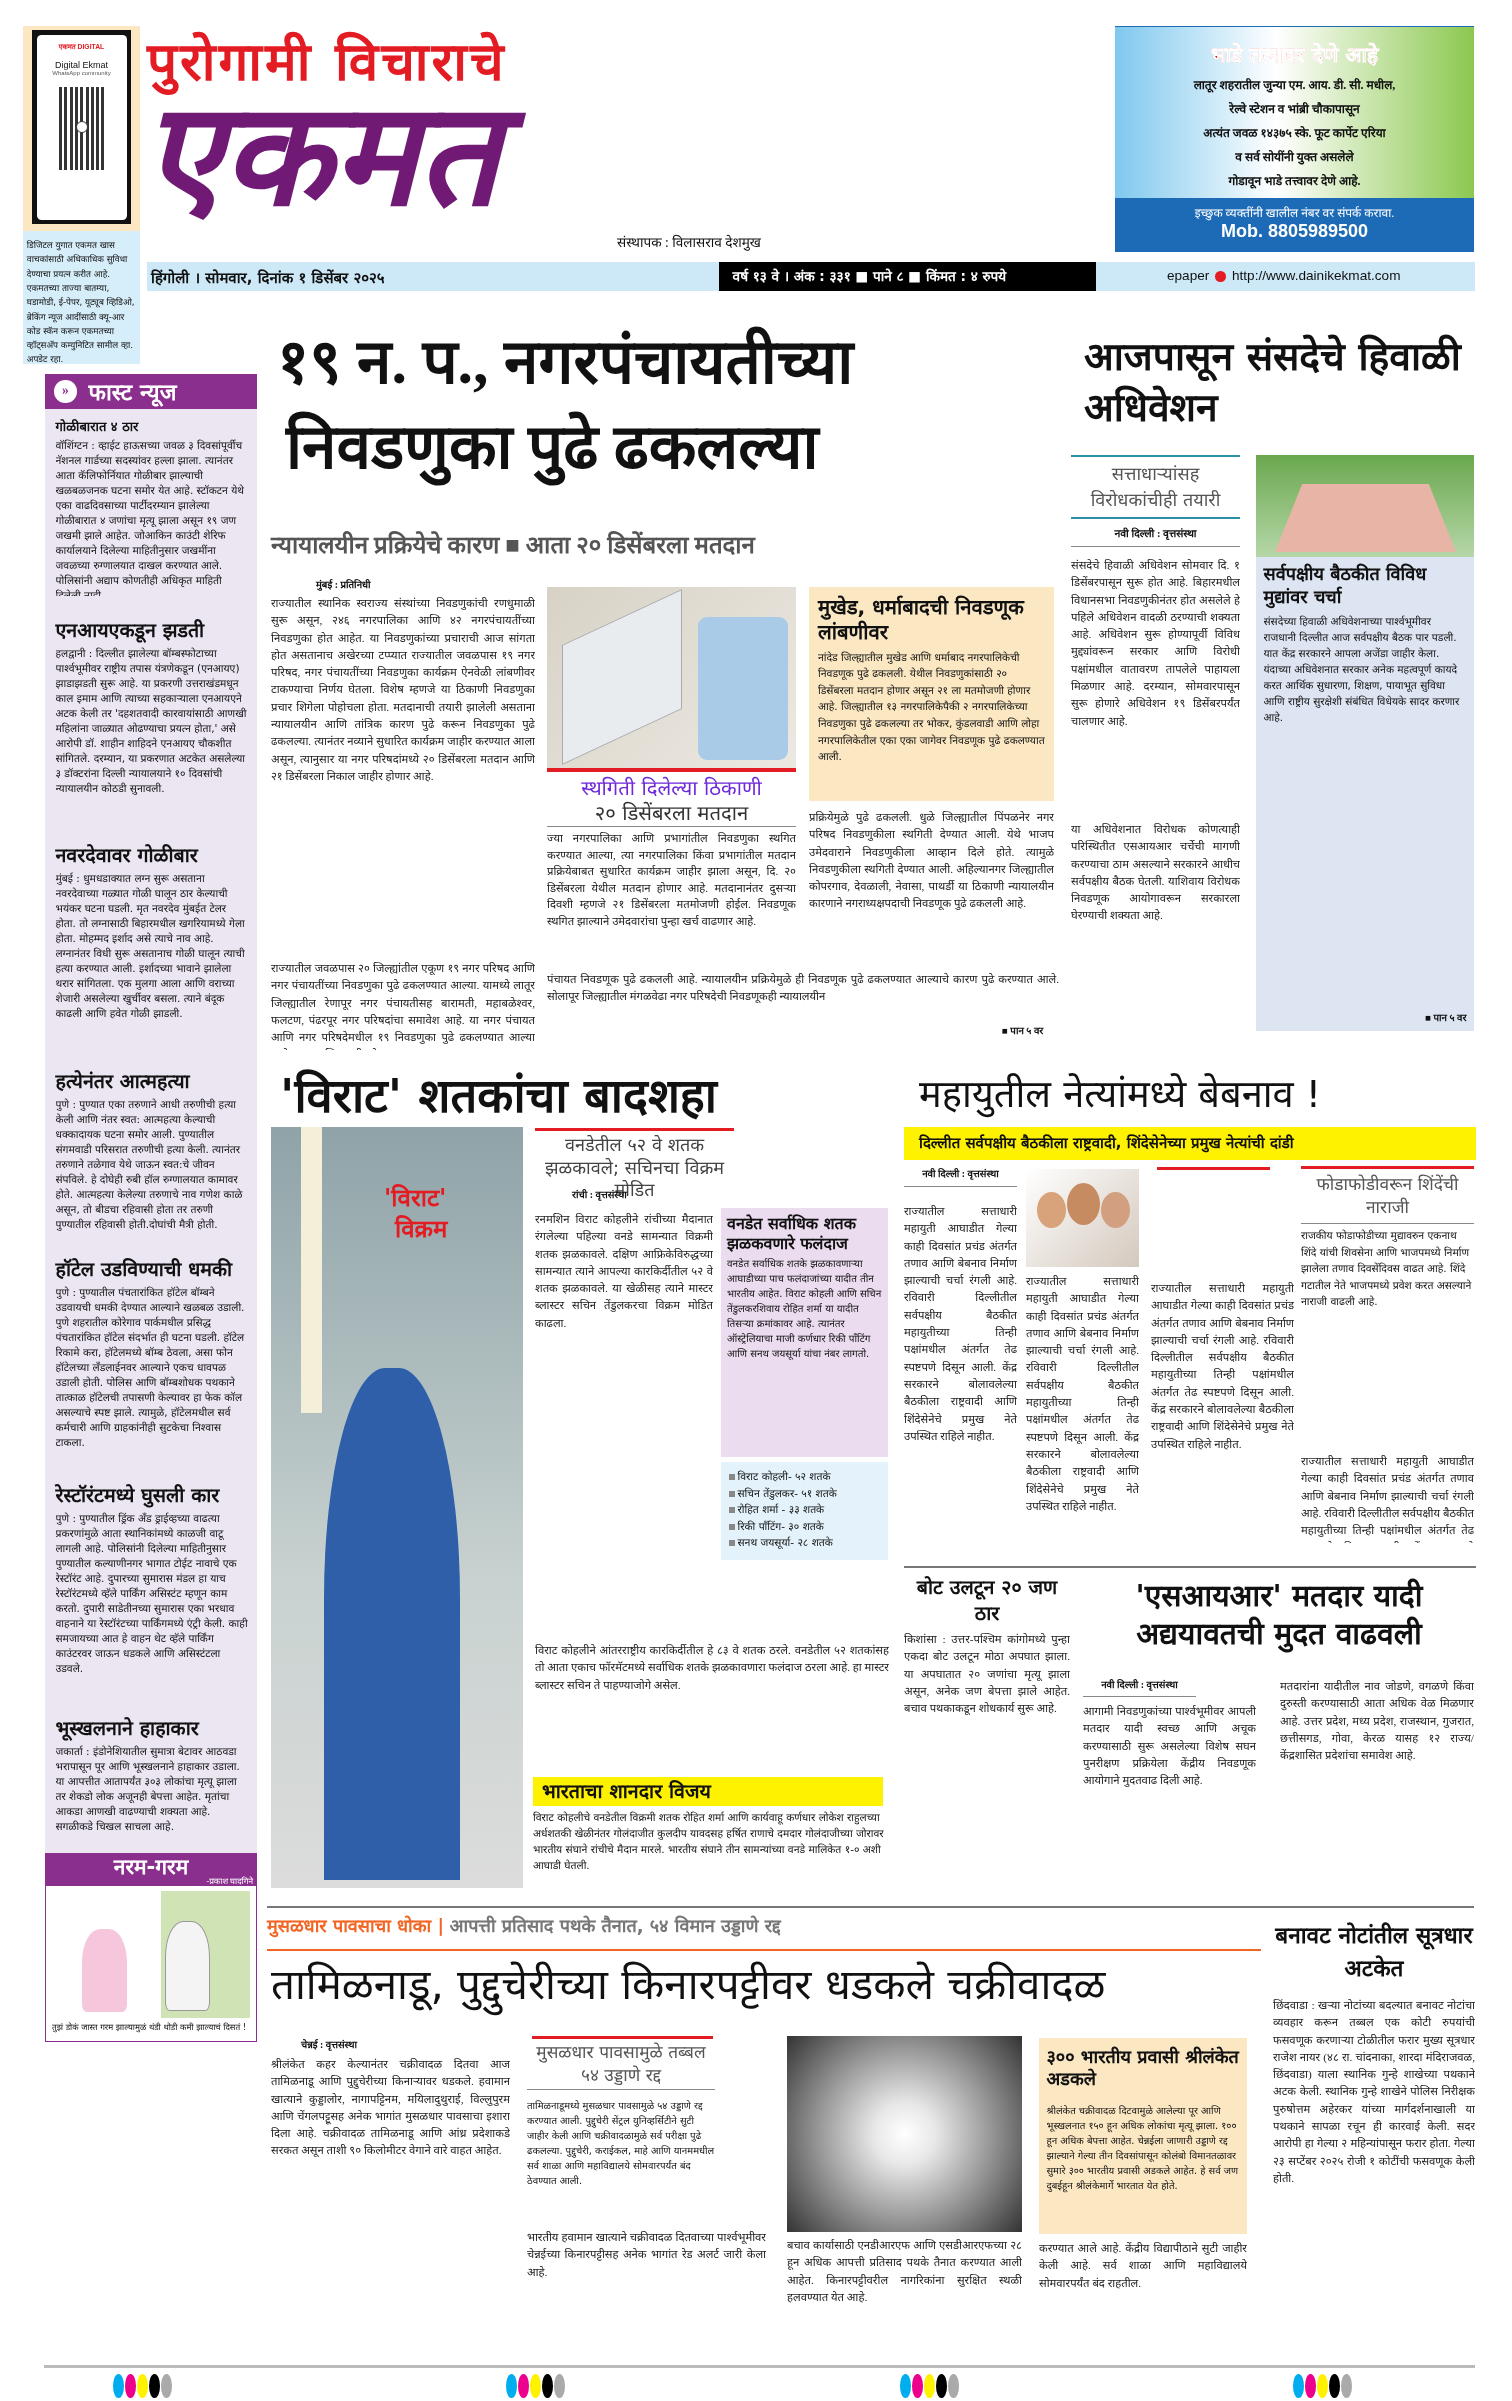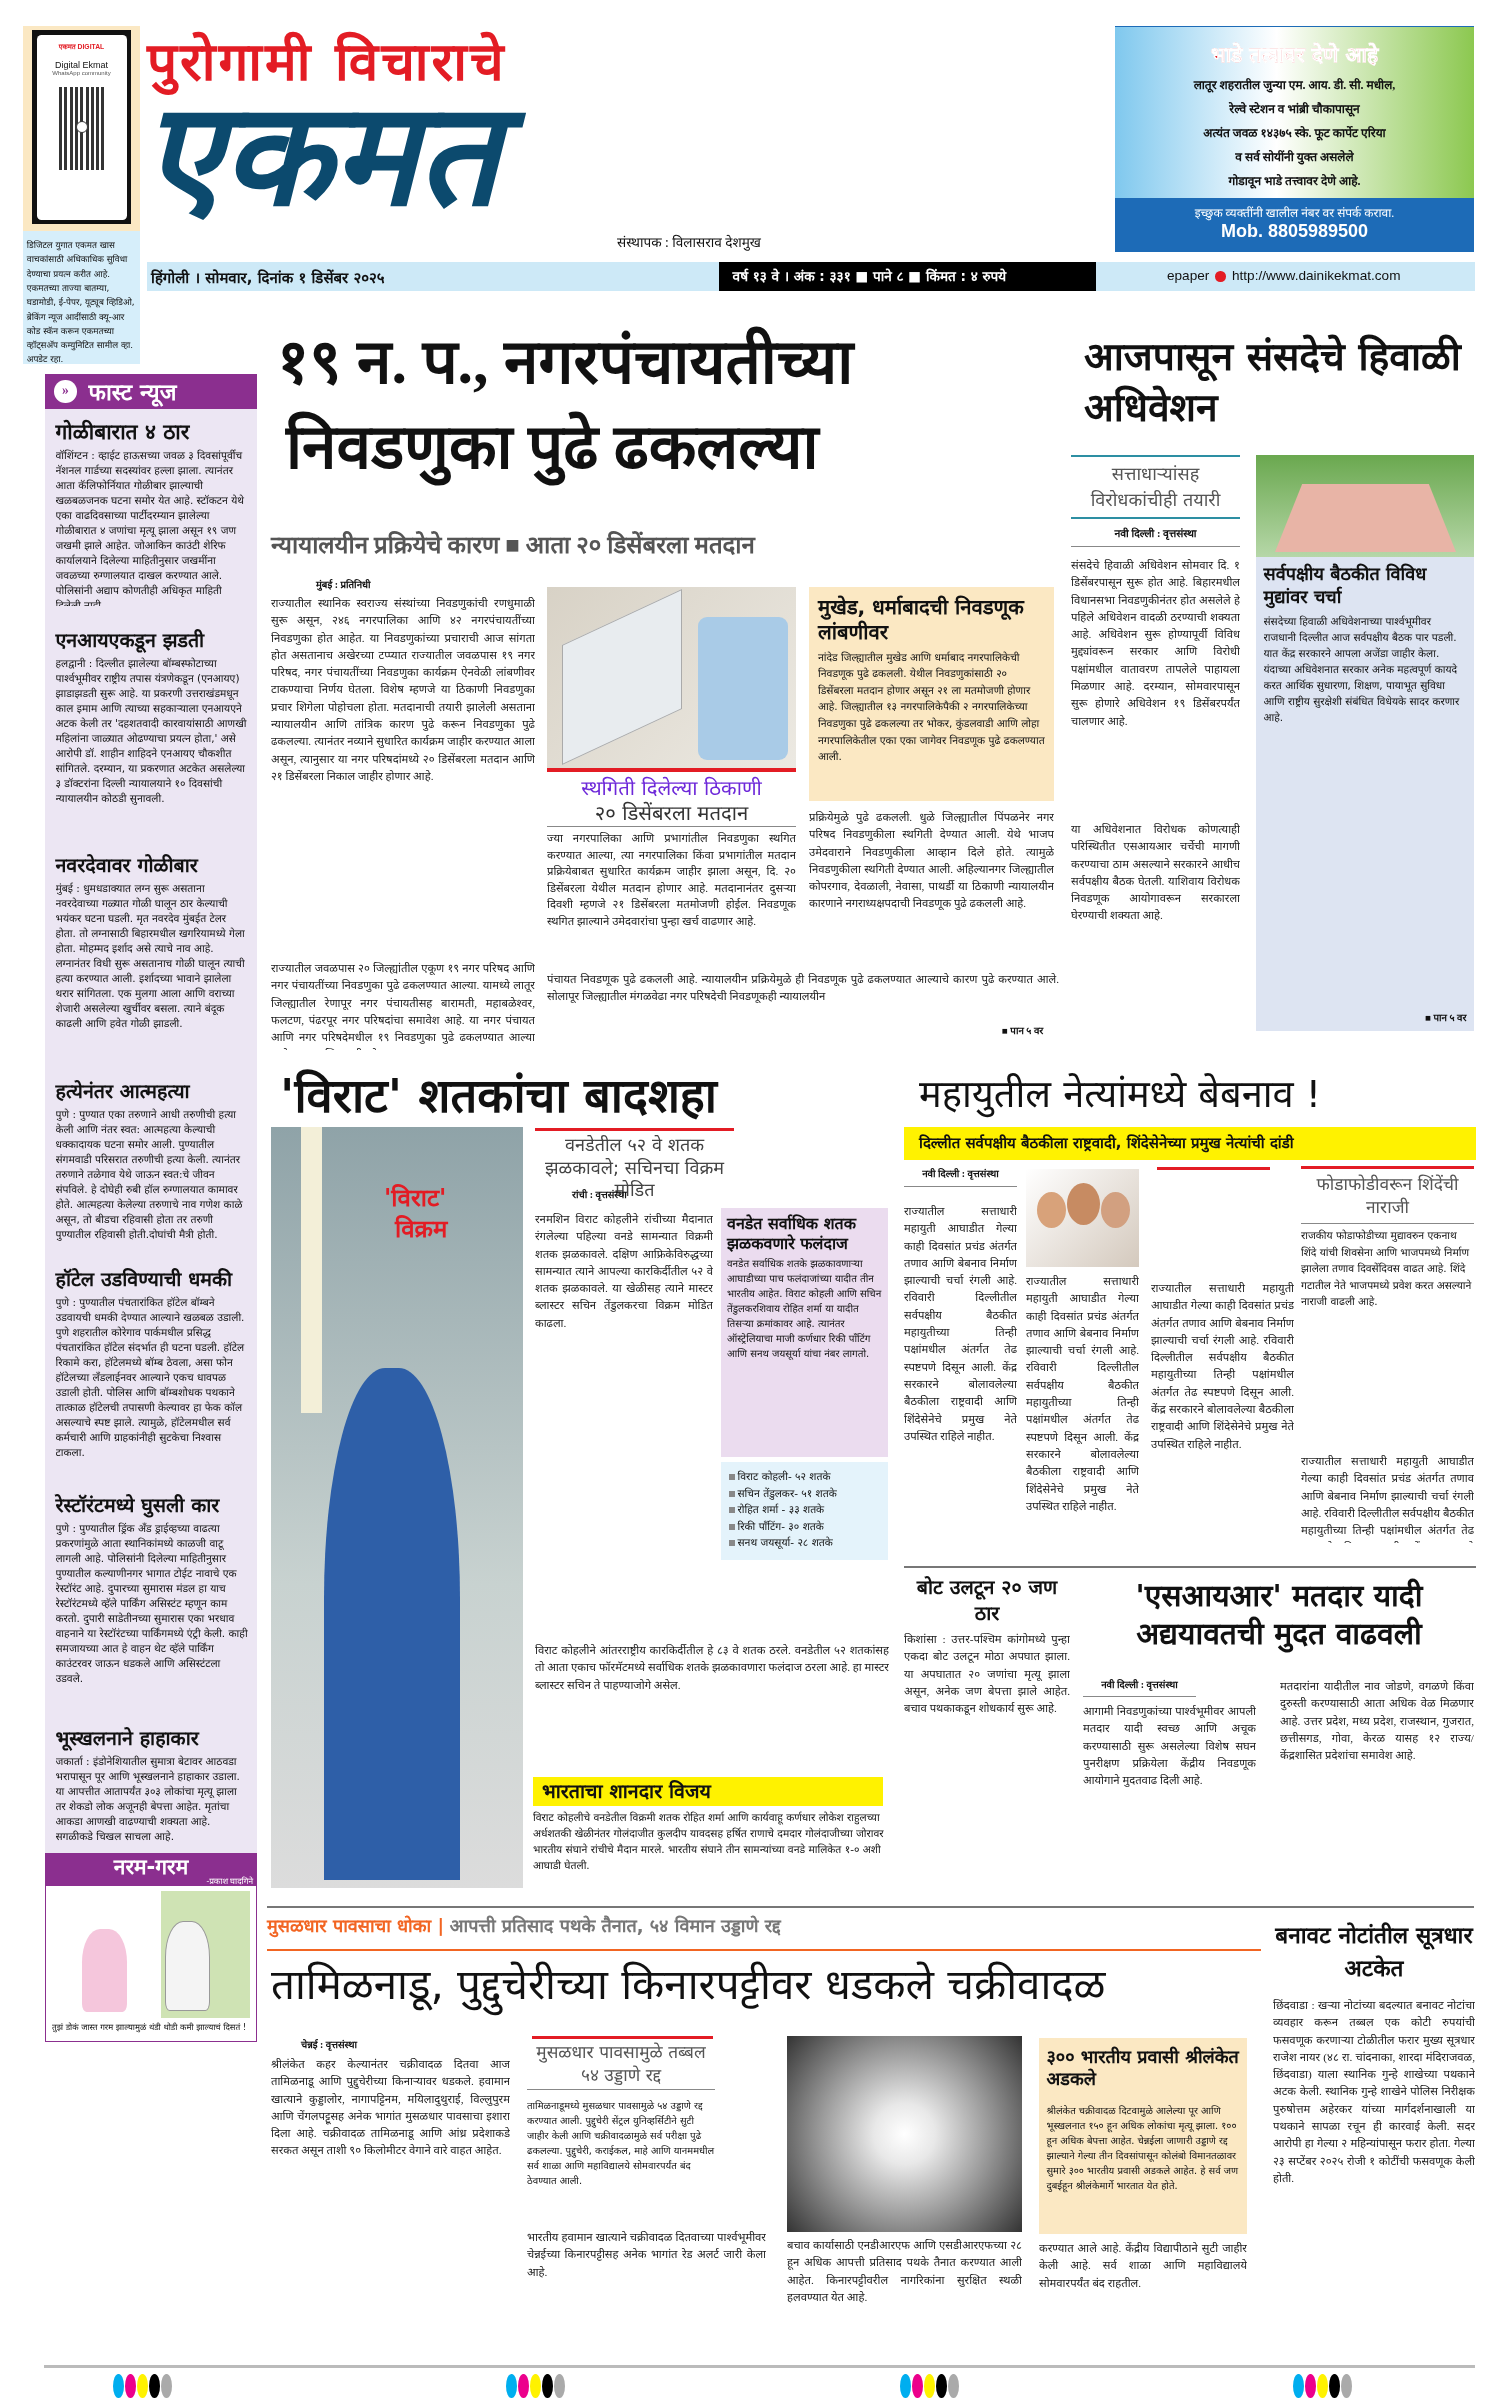--- a/index.html
+++ b/index.html
@@ -28,21 +28,21 @@
         <div style="margin:10.5px auto 0;width:45px;height:83px;background:repeating-linear-gradient(90deg,#111 0 3px,#fff 3px 5.3px),#111;opacity:.85;position:relative">
           <span style="position:absolute;left:16.6px;top:34px;width:12px;height:12px;border:1.5px solid #111;border-radius:50%;background:#fff"></span>
         </div>
       </div>
     </div>
   </div>
   <div class="cond" style="background:#d6eefa;padding:7.5px 3.8px;font-size:8.7px;line-height:14.3px;height:133px;overflow:hidden">डिजिटल युगात एकमत खास वाचकांसाठी अधिकाधिक सुविधा देण्याचा प्रयत्न करीत आहे. एकमतच्या ताज्या बातम्या, घडामोडी, ई-पेपर, यूट्यूब व्हिडिओ, ब्रेकिंग न्यूज आदींसाठी क्यू-आर कोड स्कॅन करून एकमतच्या व्हॉट्सअ‍ॅप कम्युनिटित सामील व्हा. अपडेट रहा.</div>
 </div>
 
 <div class="abs" style="left:147px;top:22.6px;font-size:53px;color:#e31c24;font-weight:bold;font-family:'DejaVu Sans',sans-serif;letter-spacing:3px;white-space:nowrap">पुरोगामी विचाराचे</div>
-<div class="abs" style="left:143px;top:79px;font-size:143px;line-height:151px;color:#0c4a6e;font-weight:bold;font-style:italic;font-family:'DejaVu Sans',sans-serif;white-space:nowrap">एकमत</div>
+<div class="abs" style="left:143px;top:79px;font-size:143px;line-height:151px;color:#701a75;font-weight:bold;font-style:italic;font-family:'DejaVu Sans',sans-serif;white-space:nowrap">एकमत</div>
 <div class="abs" style="left:617px;top:232px;font-size:13.6px">संस्थापक : विलासराव देशमुख</div>
 
 <div class="abs" style="left:147px;top:262px;width:1328px;height:29px;background:#cde9f7"></div>
 <div class="abs cond" style="left:151px;top:267px;font-size:15px;font-weight:bold">हिंगोली । सोमवार, दिनांक १ डिसेंबर २०२५</div>
 <div class="abs cond" style="left:719px;top:262px;height:29px;width:377px;background:#000;color:#fff;font-size:13.6px;line-height:29px;padding-left:13.6px;font-weight:bold">वर्ष १३ वे । अंक : ३३१ ■ पाने ८ ■ किंमत : ४ रुपये</div>
 <div class="abs sans" style="left:1167px;top:268px;font-size:13.6px">
   <span>epaper</span>
   <span style="display:inline-block;width:10.5px;height:10.5px;border-radius:50%;background:#e31c24;vertical-align:middle;margin:0 2.3px"></span>
   <span>http://www.dainikekmat.com</span>
 </div>
@@ -62,21 +62,21 @@
   </div>
 </div>
 
 <div class="abs" style="left:45px;top:374px;width:212px;height:1584px;background:#ece6f3;">
   <div style="background:#8b2f8f;height:35px;color:#fff;display:flex;align-items:center;padding-left:9px">
     <span style="width:22.6px;height:22.6px;border-radius:50%;background:#fff;color:#8b2f8f;font-size:13.6px;text-align:center;line-height:22.6px;font-weight:bold;margin-right:12px">»</span>
     <span class="cond" style="font-size:22.6px;font-weight:bold">फास्ट न्यूज</span>
   </div>
   <div style="padding:4.5px 7.5px 0 10.5px">
     <div>
-      <div class="cond" style="font-size:21px;font-weight:bold;margin:3px 0">गोळीबारात ४ ठार</div>
+      <div class="cond" style="font-size:13px;font-weight:bold;margin:3px 0">गोळीबारात ४ ठार</div>
       <div class="cond" style="font-size:10.5px;line-height:15px;height:158px;overflow:hidden">वॉशिंग्टन : व्हाईट हाऊसच्या जवळ ३ दिवसांपूर्वीच नॅशनल गार्डच्या सदस्यांवर हल्ला झाला. त्यानंतर आता कॅलिफोर्नियात गोळीबार झाल्याची खळबळजनक घटना समोर येत आहे. स्टॉकटन येथे एका वाढदिवसाच्या पार्टीदरम्यान झालेल्या गोळीबारात ४ जणांचा मृत्यू झाला असून १९ जण जखमी झाले आहेत. जोआकिन काउंटी शेरिफ कार्यालयाने दिलेल्या माहितीनुसार जखमींना जवळच्या रुग्णालयात दाखल करण्यात आले. पोलिसांनी अद्याप कोणतीही अधिकृत माहिती दिलेली नाही.</div>
     </div>
     <div>
       <div class="cond" style="font-size:19.6px;font-weight:bold;margin:20px 0 3px">एनआयएकडून झडती</div>
       <div class="cond" style="font-size:10.5px;line-height:15px;height:188px;overflow:hidden">हलद्वानी : दिल्लीत झालेल्या बॉम्बस्फोटाच्या पार्श्वभूमीवर राष्ट्रीय तपास यंत्रणेकडून (एनआयए) झाडाझडती सुरू आहे. या प्रकरणी उत्तराखंडमधून काल इमाम आणि त्याच्या सहकाऱ्याला एनआयएने अटक केली तर 'दहशतवादी कारवायांसाठी आणखी महिलांना जाळ्यात ओढण्याचा प्रयत्न होता,' असे आरोपी डॉ. शाहीन शाहिदने एनआयए चौकशीत सांगितले. दरम्यान, या प्रकरणात अटकेत असलेल्या ३ डॉक्टरांना दिल्ली न्यायालयाने १० दिवसांची न्यायालयीन कोठडी सुनावली.</div>
     </div>
     <div>
       <div class="cond" style="font-size:19.6px;font-weight:bold;margin:7.5px 0 3px">नवरदेवावर गोळीबार</div>
       <div class="cond" style="font-size:10.5px;line-height:15px;height:188px;overflow:hidden">मुंबई : धुमधडाक्यात लग्न सुरू असताना नवरदेवाच्या गळ्यात गोळी घालून ठार केल्याची भयंकर घटना घडली. मृत नवरदेव मुंबईत टेलर होता. तो लग्नासाठी बिहारमधील खगरियामध्ये गेला होता. मोहम्मद इर्शाद असे त्याचे नाव आहे. लग्नानंतर विधी सुरू असतानाच गोळी घालून त्याची हत्या करण्यात आली. इर्शादच्या भावाने झालेला थरार सांगितला. एक मुलगा आला आणि वराच्या शेजारी असलेल्या खुर्चीवर बसला. त्याने बंदूक काढली आणि हवेत गोळी झाडली.</div>
     </div>

